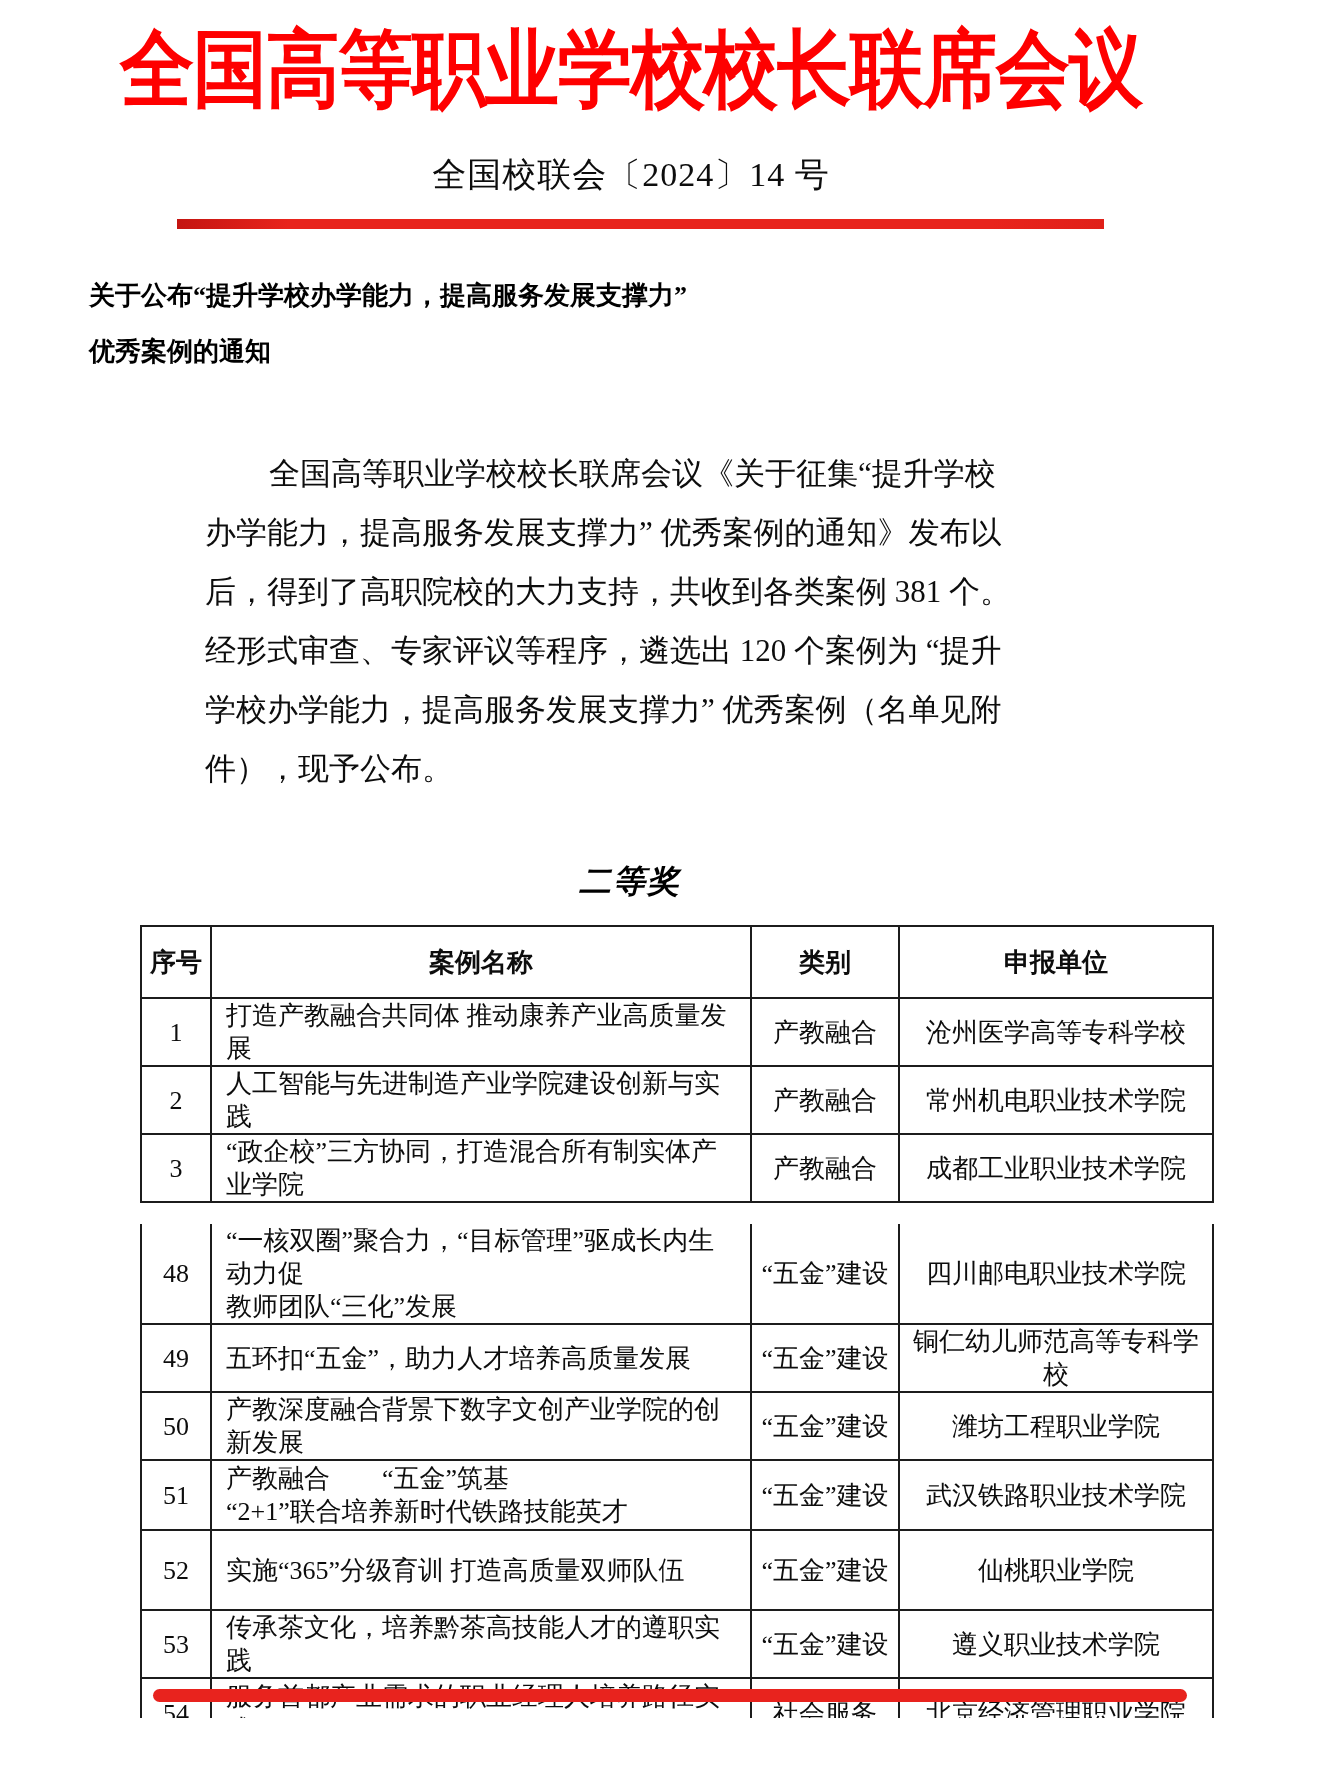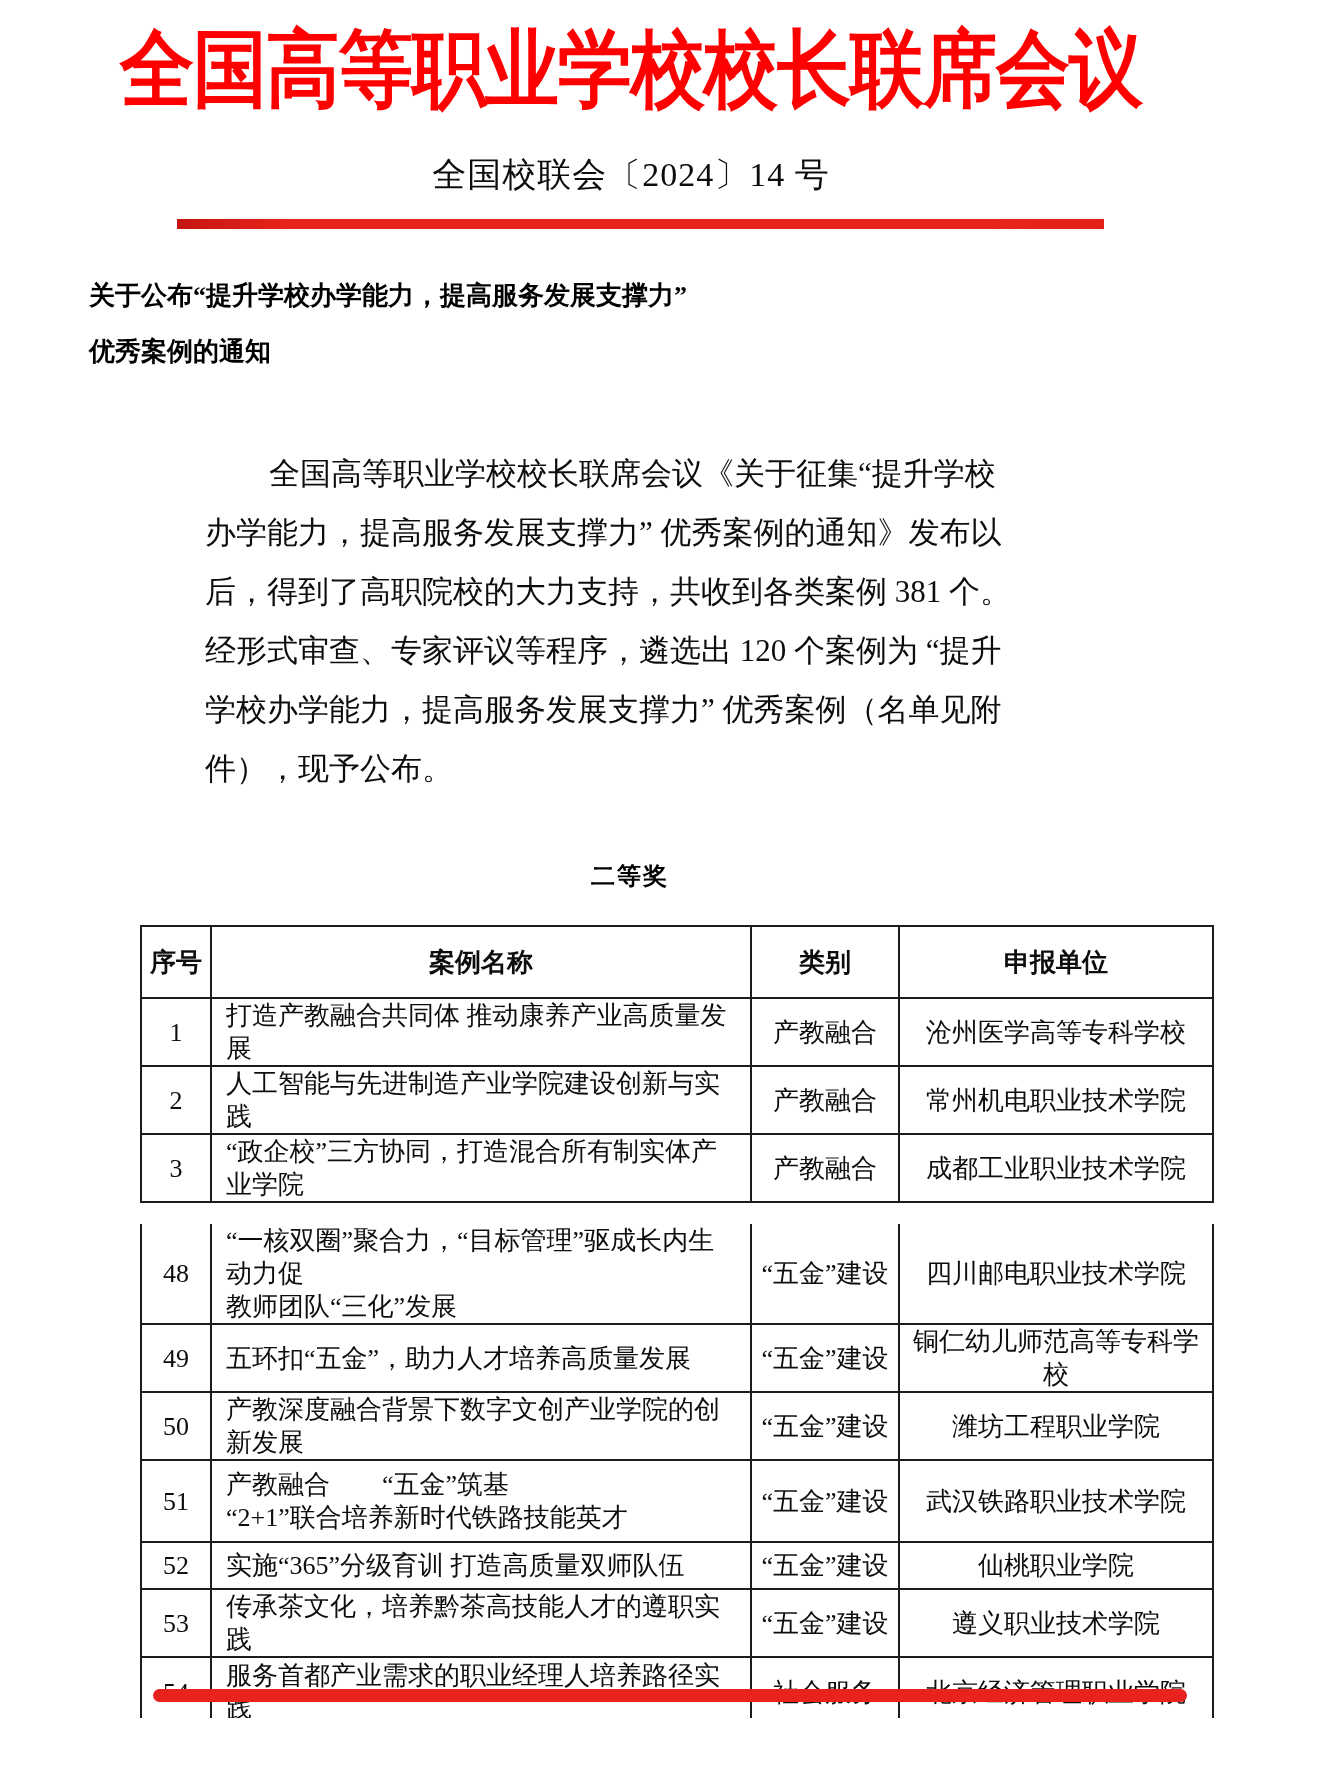--- a/index.html
+++ b/index.html
@@ -28,21 +28,21 @@
     font-size:26px;font-weight:bold;line-height:56px;color:#000;
   }
   .body-block{
     left:205px;top:444px;width:915px;
     font-size:31px;line-height:59px;color:#0d0d0d;
   }
   .body-line{white-space:nowrap;}
   .indent{padding-left:64px;}
   .award-title{
     left:90px;top:860px;width:1080px;text-align:center;
-    font-size:24px;font-weight:bold;color:#000;letter-spacing:2px;
+    font-size:32px;font-weight:bold;color:#000;letter-spacing:2px;font-style:italic;
   }
   .tseg{overflow:hidden;}
   .tseg1{left:140px;top:925px;width:1074px;height:278px;}
   .tseg2{left:140px;top:1224px;width:1074px;height:494px;}
   table.doc-table{
     border-collapse:collapse;table-layout:fixed;width:1072px;
     font-size:26px;color:#0d0d0d;
   }
   table.doc-table td,table.doc-table th{
     border:2px solid #1c1c1c;vertical-align:middle;line-height:33px;
@@ -147,28 +147,28 @@
       <td class="c-name">五环扣“五金”，助力人才培养高质量发展</td>
       <td class="c-cat">“五金”建设</td>
       <td class="c-org">铜仁幼儿师范高等专科学校</td>
     </tr>
     <tr style="height:66px">
       <td class="c-no">50</td>
       <td class="c-name">产教深度融合背景下数字文创产业学院的创新发展</td>
       <td class="c-cat">“五金”建设</td>
       <td class="c-org">潍坊工程职业学院</td>
     </tr>
-    <tr style="height:82px">
+    <tr style="height:70px">
       <td class="c-no">51</td>
       <td class="c-name">产教融合　　“五金”筑基
 “2+1”联合培养新时代铁路技能英才</td>
       <td class="c-cat">“五金”建设</td>
       <td class="c-org">武汉铁路职业技术学院</td>
     </tr>
-    <tr style="height:47px">
+    <tr style="height:80px">
       <td class="c-no">52</td>
       <td class="c-name">实施“365”分级育训 打造高质量双师队伍</td>
       <td class="c-cat">“五金”建设</td>
       <td class="c-org">仙桃职业学院</td>
     </tr>
     <tr style="height:68px">
       <td class="c-no">53</td>
       <td class="c-name">传承茶文化，培养黔茶高技能人才的遵职实践</td>
       <td class="c-cat">“五金”建设</td>
       <td class="c-org">遵义职业技术学院</td>

